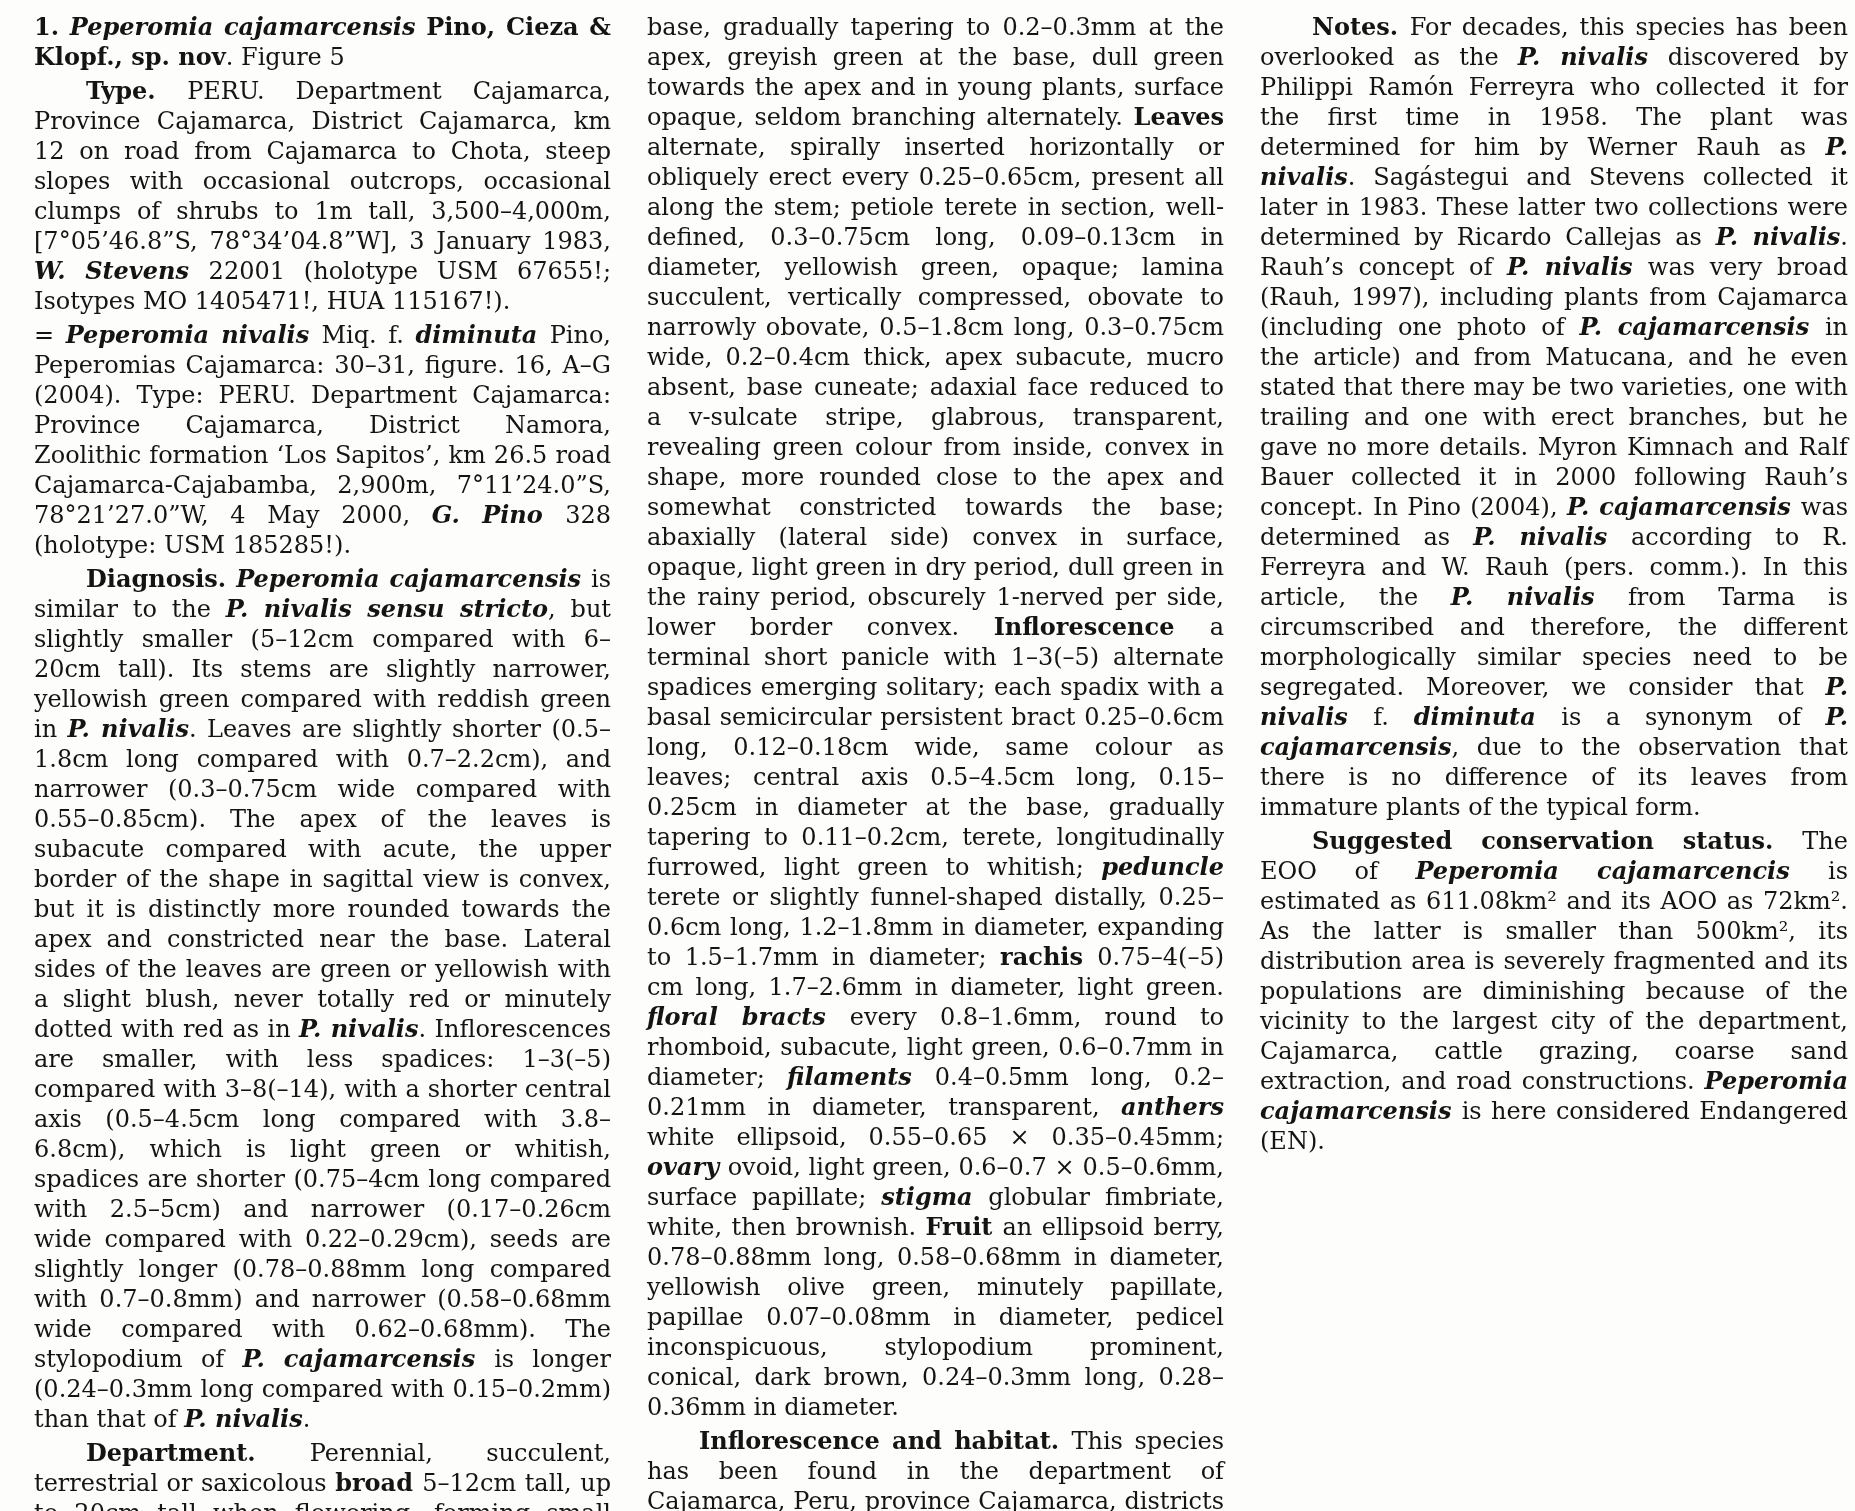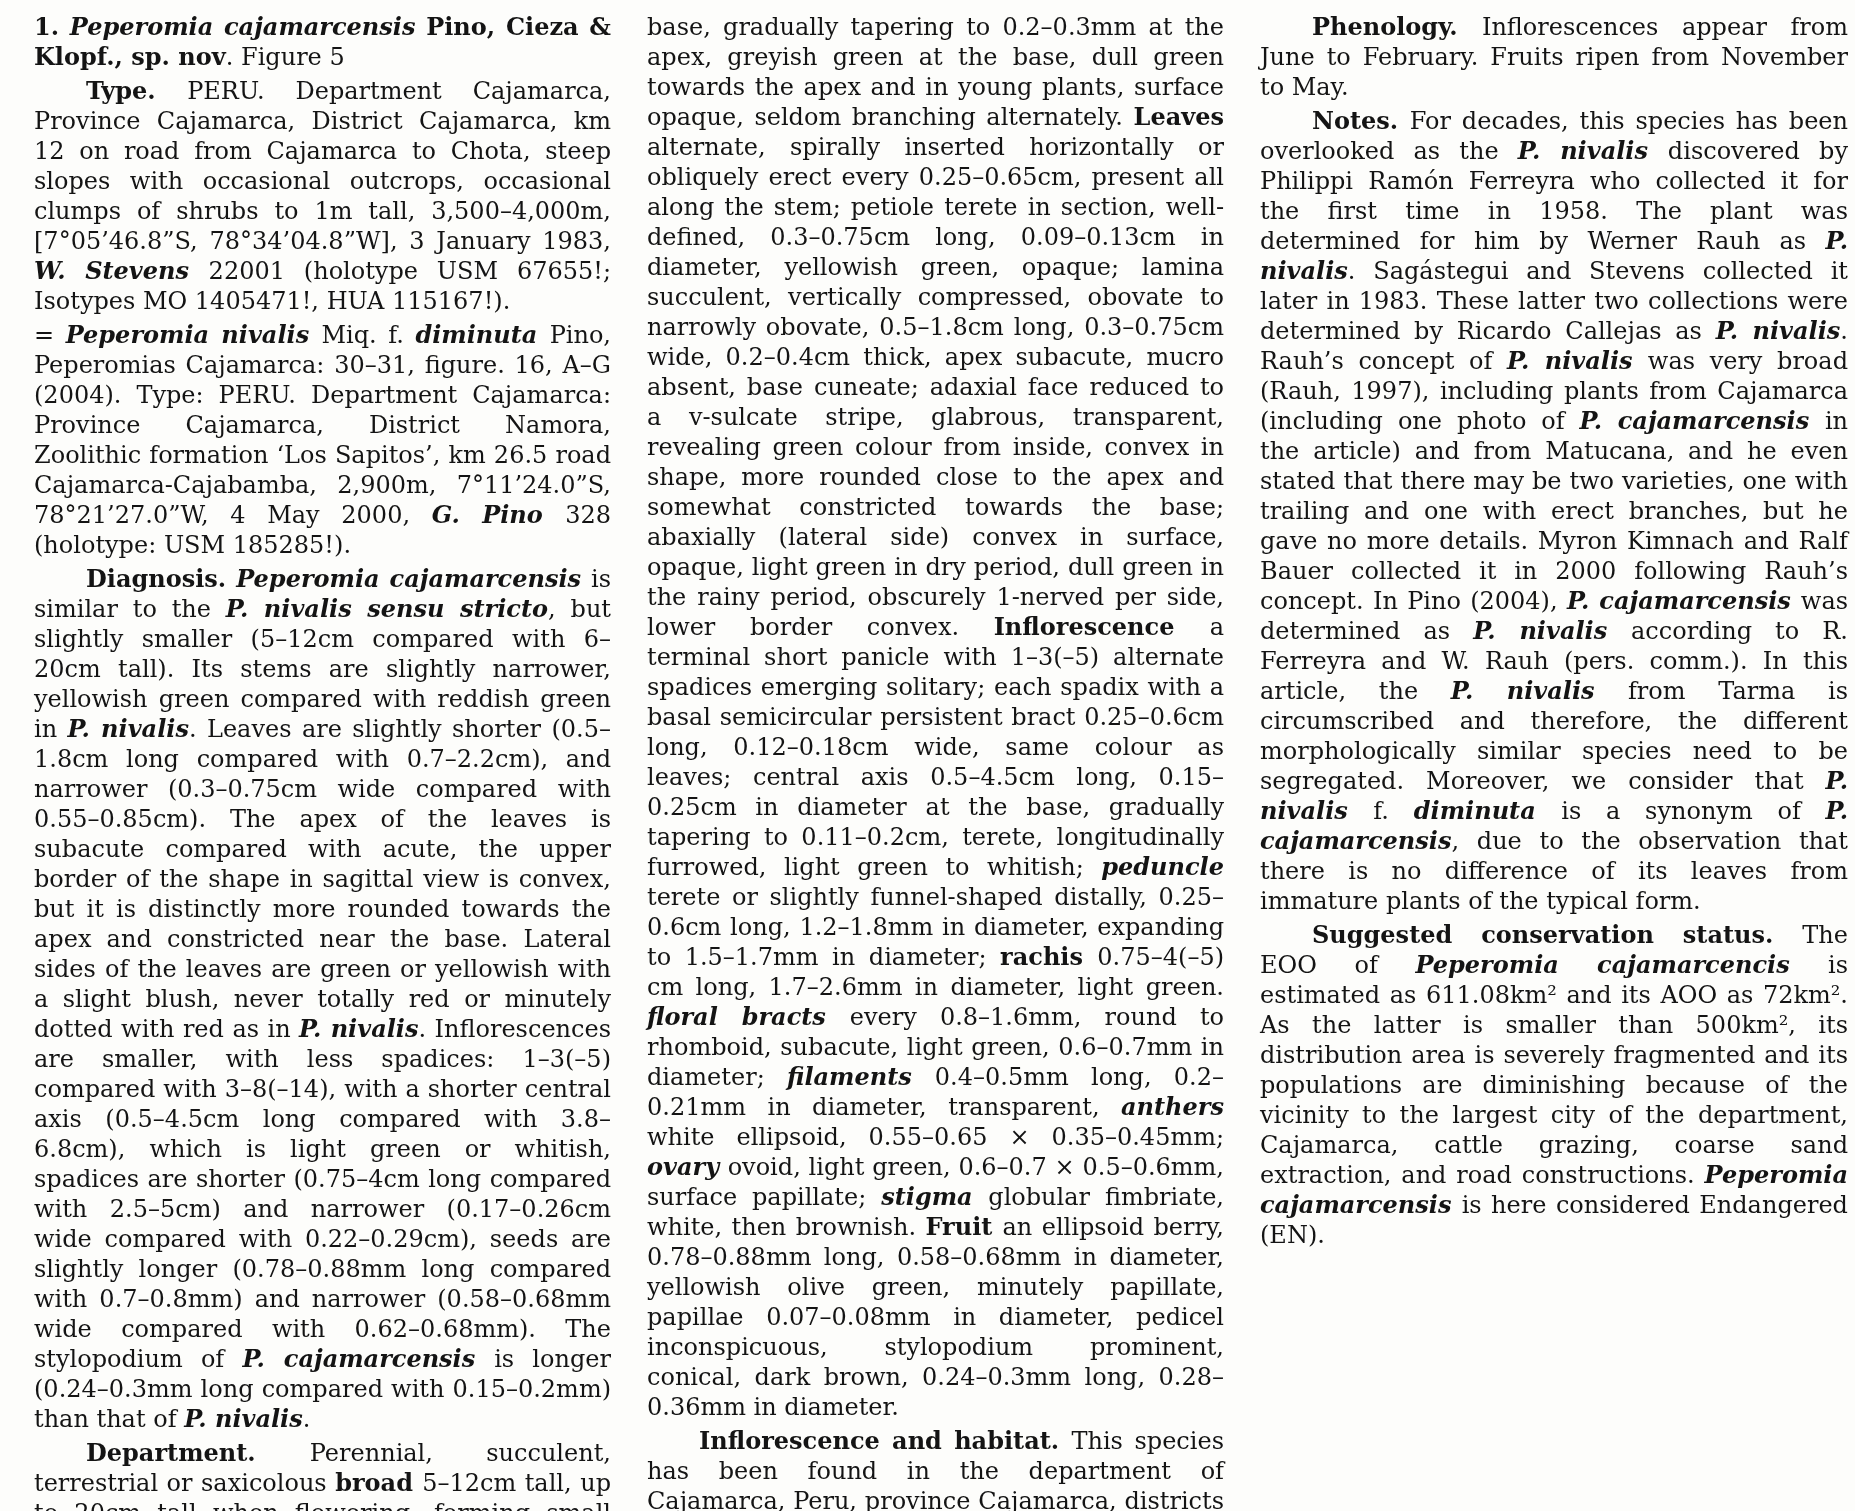--- a/index.html
+++ b/index.html
@@ -53,17 +53,16 @@
       <p class="para indent"><span class="seg-b">Type. </span><span class="seg-n">PERU. Department Cajamarca, Province Cajamarca, District Cajamarca, km 12 on road from Cajamarca to Chota, steep slopes with occasional outcrops, occasional clumps of shrubs to 1m tall, 3,500–4,000m, [7°05’46.8”S, 78°34’04.8”W], 3 January 1983, </span><span class="seg-i">W. Stevens </span><span class="seg-n">22001 (holotype USM 67655!; Isotypes MO 1405471!, HUA 115167!).</span></p>
       <p class="para"><span class="seg-n">= </span><span class="seg-i">Peperomia nivalis </span><span class="seg-n">Miq. f. </span><span class="seg-i">diminuta </span><span class="seg-n">Pino, Peperomias Cajamarca: 30–31, figure. 16, A–G (2004). Type: PERU. Department Cajamarca: Province Cajamarca, District Namora, Zoolithic formation ‘Los Sapitos’, km 26.5 road Cajamarca-Cajabamba, 2,900m, 7°11’24.0”S, 78°21’27.0”W, 4 May 2000, </span><span class="seg-i">G. Pino </span><span class="seg-n">328 (holotype: USM 185285!).</span></p>
       <p class="para indent"><span class="seg-b">Diagnosis. </span><span class="seg-i">Peperomia cajamarcensis </span><span class="seg-n">is similar to the </span><span class="seg-i">P. nivalis sensu stricto</span><span class="seg-n">, but slightly smaller (5–12cm compared with 6–20cm tall). Its stems are slightly narrower, yellowish green compared with reddish green in </span><span class="seg-i">P. nivalis</span><span class="seg-n">. Leaves are slightly shorter (0.5–1.8cm long compared with 0.7–2.2cm), and narrower (0.3–0.75cm wide compared with 0.55–0.85cm). The apex of the leaves is subacute compared with acute, the upper border of the shape in sagittal view is convex, but it is distinctly more rounded towards the apex and constricted near the base. Lateral sides of the leaves are green or yellowish with a slight blush, never totally red or minutely dotted with red as in </span><span class="seg-i">P. nivalis</span><span class="seg-n">. Inflorescences are smaller, with less spadices: 1–3(–5) compared with 3–8(–14), with a shorter central axis (0.5–4.5cm long compared with 3.8–6.8cm), which is light green or whitish, spadices are shorter (0.75–4cm long compared with 2.5–5cm) and narrower (0.17–0.26cm wide compared with 0.22–0.29cm), seeds are slightly longer (0.78–0.88mm long compared with 0.7–0.8mm) and narrower (0.58–0.68mm wide compared with 0.62–0.68mm). The stylopodium of </span><span class="seg-i">P. cajamarcensis </span><span class="seg-n">is longer (0.24–0.3mm long compared with 0.15–0.2mm) than that of </span><span class="seg-i">P. nivalis</span><span class="seg-n">.</span></p>
       <p class="para indent"><span class="seg-b">Department. </span><span class="seg-n">Perennial, succulent, terrestrial or saxicolous </span><span class="seg-b">broad </span><span class="seg-n">5–12cm tall, up to 20cm tall when flowering, forming small mats or tufts up to 14cm in diameter. </span><span class="seg-b">Stem </span></p>
     </div>
   <div class="col">
       <p class="para"><span class="seg-n">base, gradually tapering to 0.2–0.3mm at the apex, greyish green at the base, dull green towards the apex and in young plants, surface opaque, seldom branching alternately. </span><span class="seg-b">Leaves </span><span class="seg-n">alternate, spirally inserted horizontally or obliquely erect every 0.25–0.65cm, present all along the stem; petiole terete in section, well-defined, 0.3–0.75cm long, 0.09–0.13cm in diameter, yellowish green, opaque; lamina succulent, vertically compressed, obovate to narrowly obovate, 0.5–1.8cm long, 0.3–0.75cm wide, 0.2–0.4cm thick, apex subacute, mucro absent, base cuneate; adaxial face reduced to a v-sulcate stripe, glabrous, transparent, revealing green colour from inside, convex in shape, more rounded close to the apex and somewhat constricted towards the base; abaxially (lateral side) convex in surface, opaque, light green in dry period, dull green in the rainy period, obscurely 1-nerved per side, lower border convex. </span><span class="seg-b">Inflorescence </span><span class="seg-n">a terminal short panicle with 1–3(–5) alternate spadices emerging solitary; each spadix with a basal semicircular persistent bract 0.25–0.6cm long, 0.12–0.18cm wide, same colour as leaves; central axis 0.5–4.5cm long, 0.15–0.25cm in diameter at the base, gradually tapering to 0.11–0.2cm, terete, longitudinally furrowed, light green to whitish; </span><span class="seg-i">peduncle </span><span class="seg-n">terete or slightly funnel-shaped distally, 0.25–0.6cm long, 1.2–1.8mm in diameter, expanding to 1.5–1.7mm in diameter; </span><span class="seg-b">rachis </span><span class="seg-n">0.75–4(–5) cm long, 1.7–2.6mm in diameter, light green. </span><span class="seg-i">floral bracts </span><span class="seg-n">every 0.8–1.6mm, round to rhomboid, subacute, light green, 0.6–0.7mm in diameter; </span><span class="seg-i">filaments </span><span class="seg-n">0.4–0.5mm long, 0.2–0.21mm in diameter, transparent, </span><span class="seg-i">anthers </span><span class="seg-n">white ellipsoid, 0.55–0.65 × 0.35–0.45mm; </span><span class="seg-i">ovary </span><span class="seg-n">ovoid, light green, 0.6–0.7 × 0.5–0.6mm, surface papillate; </span><span class="seg-i">stigma </span><span class="seg-n">globular fimbriate, white, then brownish. </span><span class="seg-b">Fruit </span><span class="seg-n">an ellipsoid berry, 0.78–0.88mm long, 0.58–0.68mm in diameter, yellowish olive green, minutely papillate, papillae 0.07–0.08mm in diameter, pedicel inconspicuous, stylopodium prominent, conical, dark brown, 0.24–0.3mm long, 0.28–0.36mm in diameter.</span></p>
       <p class="para indent"><span class="seg-b">Inflorescence and habitat. </span><span class="seg-n">This species has been found in the department of Cajamarca, Peru, province Cajamarca, districts Cajamarca, Llacanora, Namora and Baños del Inca, as well as in the district of Gregorio Pita, province San Marcos, on rocky semi-shaded slopes, at heights of 2,600–3,300m.</span></p>
     </div>
   <div class="col col-right">
-      <p class="para indent"><span class="seg-b">Phenology. </span><span class="seg-n">Inflorescences appear from June to February. Fruits ripen from November to May.</span></p>
       <p class="para indent"><span class="seg-b">Notes. </span><span class="seg-n">For decades, this species has been overlooked as the </span><span class="seg-i">P. nivalis </span><span class="seg-n">discovered by Philippi Ramón Ferreyra who collected it for the first time in 1958. The plant was determined for him by Werner Rauh as </span><span class="seg-i">P. nivalis</span><span class="seg-n">. Sagástegui and Stevens collected it later in 1983. These latter two collections were determined by Ricardo Callejas as </span><span class="seg-i">P. nivalis</span><span class="seg-n">. Rauh’s concept of </span><span class="seg-i">P. nivalis </span><span class="seg-n">was very broad (Rauh, 1997), including plants from Cajamarca (including one photo of </span><span class="seg-i">P. cajamarcensis </span><span class="seg-n">in the article) and from Matucana, and he even stated that there may be two varieties, one with trailing and one with erect branches, but he gave no more details. Myron Kimnach and Ralf Bauer collected it in 2000 following Rauh’s concept. In Pino (2004), </span><span class="seg-i">P. cajamarcensis </span><span class="seg-n">was determined as </span><span class="seg-i">P. nivalis </span><span class="seg-n">according to R. Ferreyra and W. Rauh (pers. comm.). In this article, the </span><span class="seg-i">P. nivalis </span><span class="seg-n">from Tarma is circumscribed and therefore, the different morphologically similar species need to be segregated. Moreover, we consider that </span><span class="seg-i">P. nivalis </span><span class="seg-n">f. </span><span class="seg-i">diminuta </span><span class="seg-n">is a synonym of </span><span class="seg-i">P. cajamarcensis</span><span class="seg-n">, due to the observation that there is no difference of its leaves from immature plants of the typical form.</span></p>
       <p class="para indent"><span class="seg-b">Suggested conservation status. </span><span class="seg-n">The EOO of </span><span class="seg-i">Peperomia cajamarcencis </span><span class="seg-n">is estimated as 611.08km² and its AOO as 72km². As the latter is smaller than 500km², its distribution area is severely fragmented and its populations are diminishing because of the vicinity to the largest city of the department, Cajamarca, cattle grazing, coarse sand extraction, and road constructions. </span><span class="seg-i">Peperomia cajamarcensis </span><span class="seg-n">is here considered Endangered (EN).</span></p>
     </div>
 </div>
 
 </body></html>

